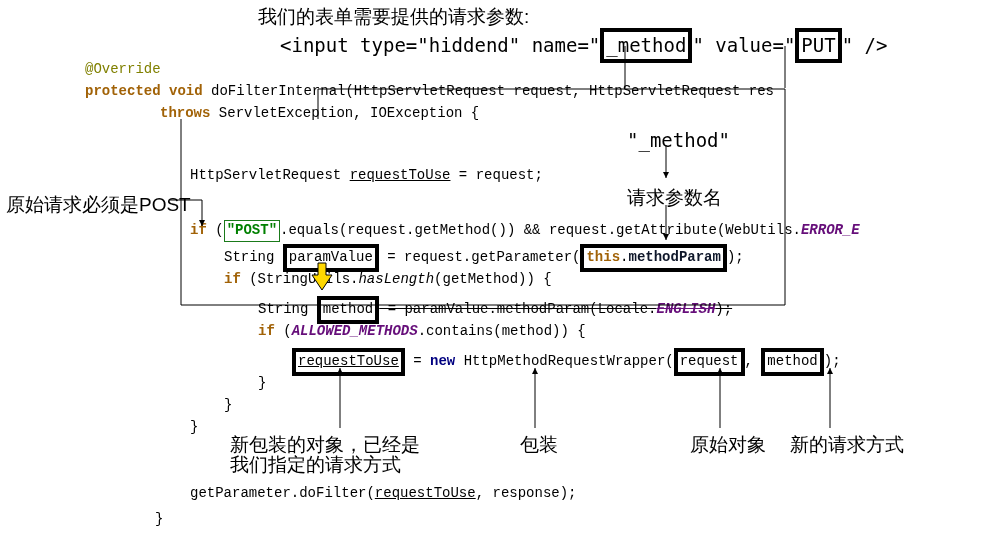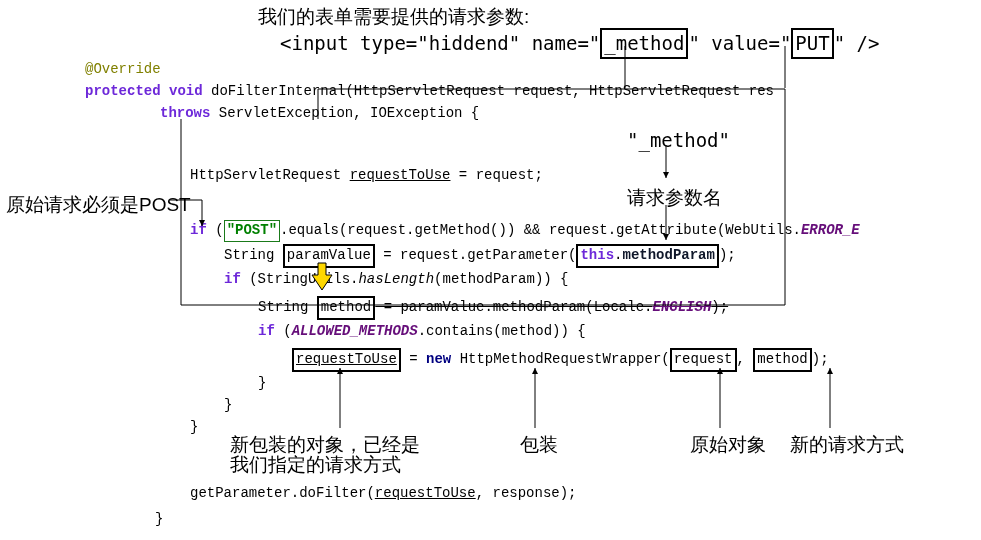--- a/index.html
+++ b/index.html
@@ -21,30 +21,30 @@
     font-family: "Microsoft YaHei", "SimSun", sans-serif;
     font-size: 19px;
     color: #000;
     white-space: nowrap;
   }
   .code {
     position: absolute;
     white-space: pre;
   }
   .box {
-    border: 2px solid #000000;
+    border: 4px solid #000000;
     padding: 0 2px;
     display: inline-block;
   }
   .boxg {
     border: 1px solid #1a7a1a;
     padding: 0 2px;
     display: inline-block;
   }
-  .kw { color: #6d28d9; font-weight: bold; }
+  .kw { color: #a16207; font-weight: bold; }
   .anno { color: #808000; }
   .str { color: #008000; font-weight: bold; }
   .stat { color: #660e7a; font-weight: bold; font-style: italic; }
   .field { color: #0f172a; font-weight: bold; }
   .newkw { color: #000080; font-weight: bold; }
   .u { text-decoration: underline; }
   svg.overlay {
     position: absolute;
     left: 0; top: 0;
     width: 981px; height: 540px;
@@ -70,21 +70,21 @@
 <div class="code" style="left:190px; top:166px;"><span>HttpServletReque</span><span>s</span><span>t </span><span class="u">requestToUse</span><span> = request;</span></div>
 
 <div class="annot" style="left:627px; top:185px;">请求参数名</div>
 
 <div class="annot" style="left:6px; top:192px;">原始请求必须是POST</div>
 
 <div class="code" style="left:190px; top:220px;"><span class="kw">if</span> (<span class="boxg"><span class="str">"POST"</span></span><span>.equal</span><span>s</span><span>(request.getMethod()) &amp;&amp; request.getAttribute(WebUtils.</span><span class="stat">ERROR_E</span></div>
 
 <div class="code" style="left:224px; top:244px;"><span>String </span><span class="box">paramValue</span><span> = request.getParameter(</span><span class="box"><span class="kw">this</span>.<span class="field">methodParam</span></span><span>);</span></div>
 
-<div class="code" style="left:224px; top:270px;"><span class="kw">if</span><span> (StringUti</span><span>ls</span><span>.</span><span style="font-style:italic;">hasLength</span><span>(methodParam)) {</span></div>
+<div class="code" style="left:224px; top:270px;"><span class="kw">if</span><span> (StringUti</span><span>ls</span><span>.</span><span style="font-style:italic;">hasLength</span><span>(getMethod)) {</span></div>
 
 <div class="code" style="left:258px; top:296px;"><span>String </span><span class="box">method</span><span style="text-decoration:line-through;"> = paramValue.methodParam(Locale.</span><span class="stat" style="text-decoration:line-through;">ENGLISH</span><span style="text-decoration:line-through;">);</span></div>
 
 <div class="code" style="left:258px; top:322px;"><span class="kw">if</span><span> (</span><span class="stat">ALLOWED_METHODS</span><span>.contains(method)) {</span></div>
 
 <div class="code" style="left:292px; top:348px;"><span class="box u">requestToUse</span><span> = </span><span class="newkw">new</span><span> HttpMethodRequestWrapper(</span><span class="box">request</span><span>, </span><span class="box">method</span><span>);</span></div>
 
 <div class="code" style="left:258px; top:374px;">}</div>
 <div class="code" style="left:224px; top:396px;">}</div>
 <div class="code" style="left:190px; top:418px;">}</div>

